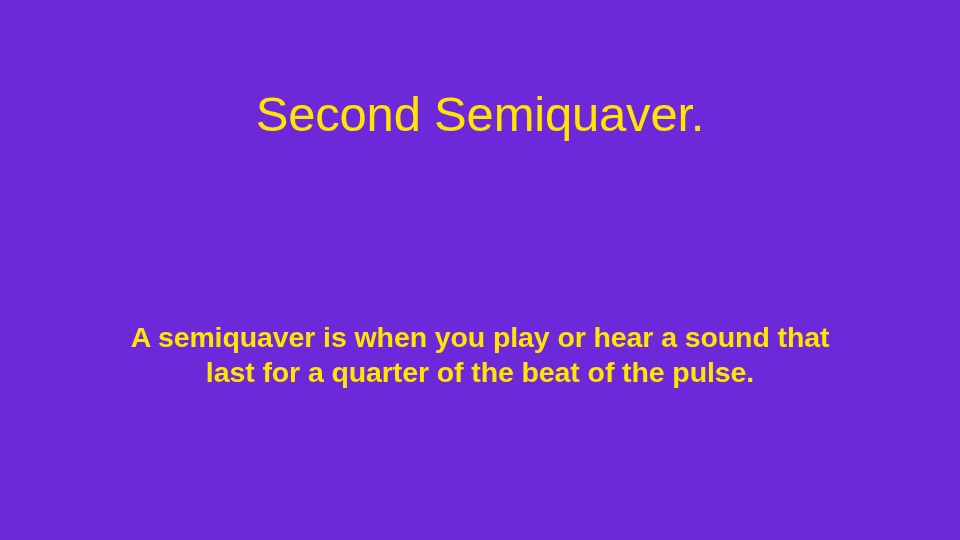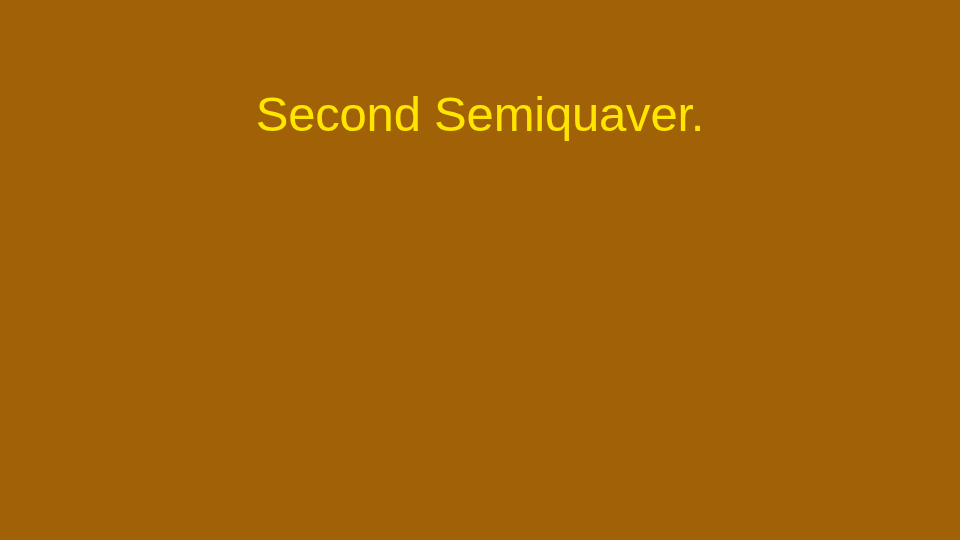--- a/index.html
+++ b/index.html
@@ -10,21 +10,21 @@
     width: 960px;
     height: 540px;
     overflow: hidden;
     font-family: "Liberation Sans", sans-serif;
   }
   .slide {
     position: relative;
     width: 960px;
     height: 540px;
     box-sizing: border-box;
-    background: #a16207;
+    background: #6d28d9;
   }
   .slide-title {
     position: absolute;
     left: 60px;
     top: 84px;
     width: 840px;
     text-align: center;
     color: #FFE500;
     font-family: "Liberation Sans", sans-serif;
     font-size: 49px;
@@ -47,14 +47,15 @@
     letter-spacing: -0.1px;
   }
 </style>
 </head>
 <body>
 
 <div class="slide">
 
   <div class="slide-title">Second Semiquaver.</div>
 
+  <div class="slide-body">A semiquaver is when you play or hear a sound that last for a quarter of the beat of the pulse.</div>
 
 </div>
 
 </body></html>

